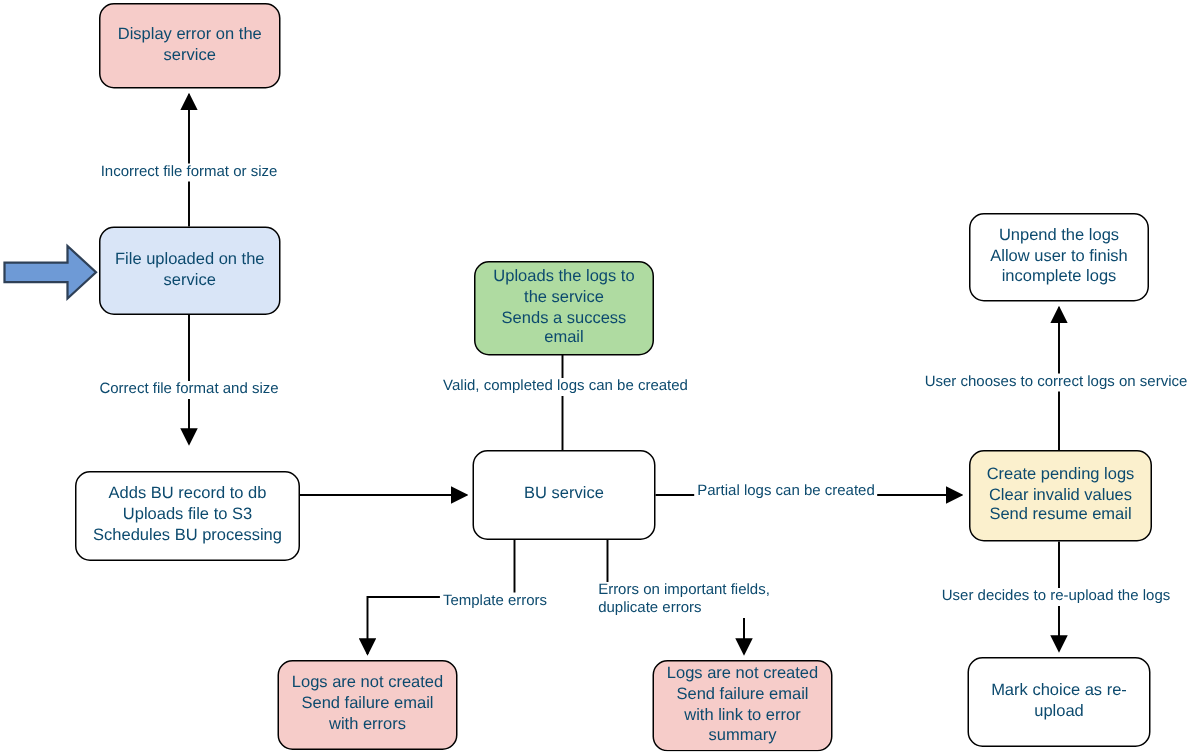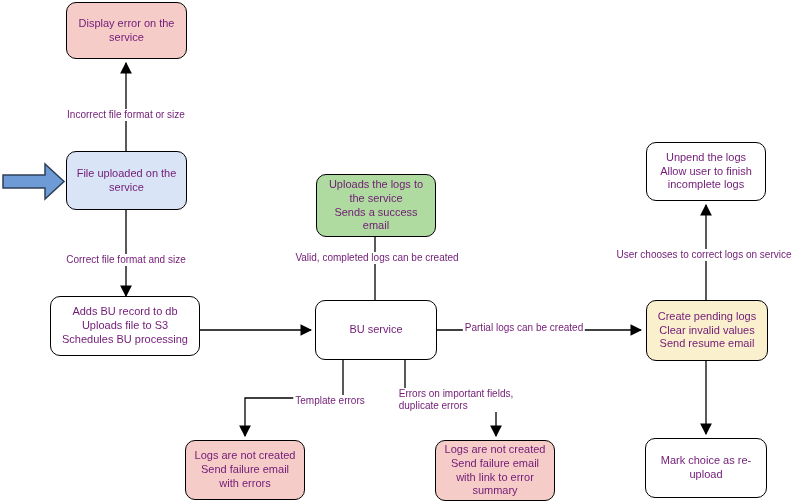--- a/index.html
+++ b/index.html
@@ -1,36 +1,36 @@
 <!DOCTYPE html>
 <html style="--node-pink: #F6CCC9; --node-blue: #D9E5F7; --node-green: #AFDBA1; --node-yellow: #FBF0CD; --node-white: #FFFFFF; --node-border: #000000; --line: #000000; --arrow-blue-fill: #6E9AD6; --arrow-blue-stroke: #2E4057;"><head>
 <meta charset="utf-8">
 <style>
   html,body{margin:0;padding:0;background:#fff;}
   #canvas{
     position:relative;width:801px;height:501px;background:#fff;
-    font-family:"Liberation Sans",sans-serif;color:#701a75;overflow:hidden;
+    font-family:"Liberation Sans",sans-serif;color:#0c4a6e;overflow:hidden;
   }
   #edges{position:absolute;left:0;top:0;width:801px;height:501px;}
   .node{
     position:absolute;box-sizing:border-box;
     display:flex;align-items:center;justify-content:center;
     text-align:center;white-space:pre-line;
     border:1.5px solid var(--node-border,#000);border-radius:10px;
     font-size:11px;line-height:1.25;padding:2px 3px;
   }
   .c-pink{background:var(--node-pink,#F6CCC9);}
   .c-blue{background:var(--node-blue,#D9E5F7);}
   .c-green{background:var(--node-green,#AFDBA1);margin-top:26px;}
   .c-yellow{background:var(--node-yellow,#FBF0CD);}
   .c-white{background:var(--node-white,#fff);}
 
   .n-display-error {left:66px; top:2px;  width:121px;height:57px;}
   .n-file-uploaded {left:66px; top:151px;width:121px;height:59px;}
-  .n-adds-bu       {left:50px; top:296px;width:150px;height:60px;}
+  .n-adds-bu       {left:50px; top:314px;width:150px;height:60px;}
   .n-bu-service    {left:315px;top:300px;width:122px;height:60px;}
   .n-uploads-logs  {left:316px;top:148px;width:120px;height:63px;}
   .n-unpend        {left:646px;top:142px;width:120px;height:59px;}
   .n-create-pending{left:646px;top:300px;width:122px;height:61px;}
   .n-mark-choice   {left:645px;top:438px;width:122px;height:60px;}
   .n-logs-errors   {left:185px;top:440px;width:120px;height:60px;}
   .n-logs-summary  {left:435px;top:440px;width:120px;height:61px;}
 
   .edge-label{
     position:absolute;transform:translate(-50%,-50%);
@@ -103,14 +103,15 @@
 summary</div>
 
   <div class="edge-label l-incorrect">Incorrect file format or size</div>
   <div class="edge-label l-correct">Correct file format and size</div>
   <div class="edge-label l-valid">Valid, completed logs can be created</div>
   <div class="edge-label l-partial">Partial logs can be created</div>
   <div class="edge-label l-template">Template errors</div>
   <div class="edge-label l-errfields">Errors on important fields,
 duplicate errors</div>
   <div class="edge-label l-usercorrect">User chooses to correct logs on service</div>
+  <div class="edge-label l-userreupload">User decides to re-upload the logs</div>
 
 </div>
 
 </body></html>

